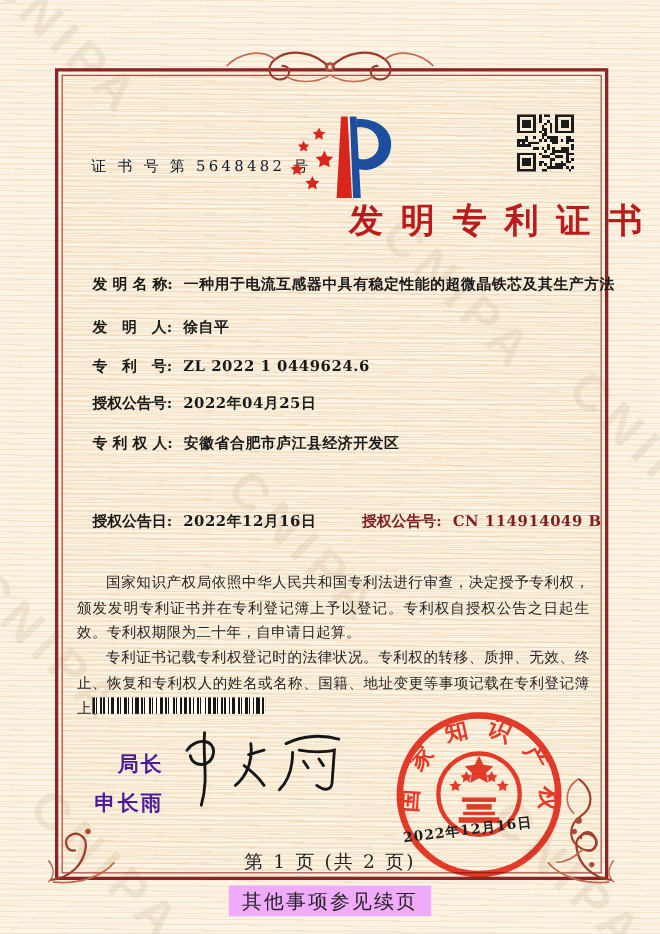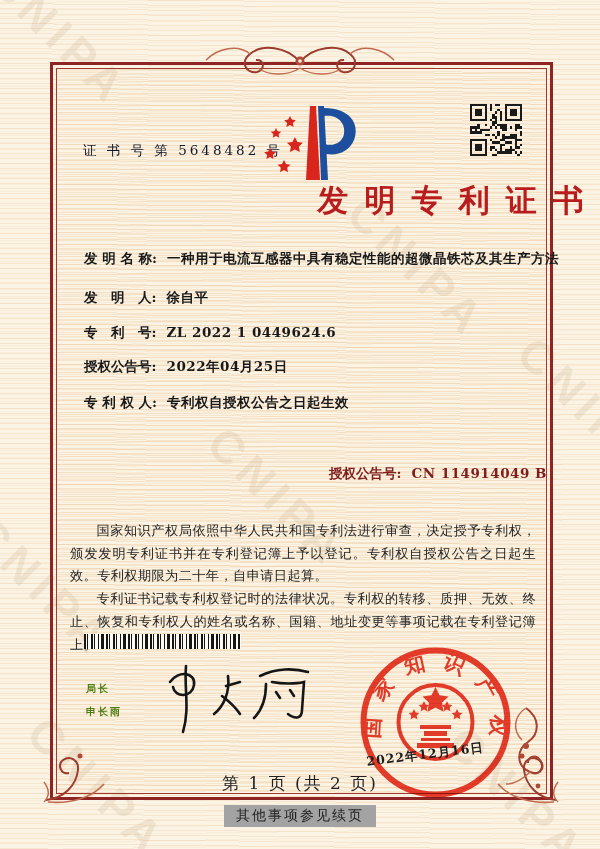--- a/index.html
+++ b/index.html
@@ -63,38 +63,38 @@
   }
   .body-text p{ text-indent:2em; }
   
   .barcode{
     position:absolute; left:84px; top:634px; width:157px; height:15px;
     background:repeating-linear-gradient(90deg,
       #161616 0 2px, #fdfaf2 2px 3px, #161616 3px 4px, #fdfaf2 4px 7px,
       #161616 7px 9px, #fdfaf2 9px 10px, #161616 10px 11px, #fdfaf2 11px 14px,
       #161616 14px 15px, #fdfaf2 15px 17px, #161616 17px 20px, #fdfaf2 20px 22px);
   }
-  .officer{ position:absolute; left:86px; top:682px; font-size:10px; font-weight:700; color:#4d7c0f; }
+  .officer{ position:absolute; left:86px; top:682px; font-size:19px; font-weight:700; color:#4c1d95;text-align:right; }
   .officer div{ margin-bottom:9px; letter-spacing:2px; }
   .signature{ position:absolute; left:148px; top:652px; width:175px; height:90px; }
   
   .seal{ position:absolute; left:358px; top:645px; width:155px; height:155px; mix-blend-mode:multiply; opacity:.94; }
   .seal-date{
     position:absolute; left:366px; top:744px; width:160px;
     font-size:12.5px; font-weight:700; color:#1c1c1c; letter-spacing:1px;
     transform:rotate(-7deg); white-space:nowrap;
   }
   .page-num{
     position:absolute; left:0; top:772px; width:100%; text-align:center;
     font-size:17px; color:#222; letter-spacing:2px;
   }
   .note-wrap{ position:absolute; left:0; top:805px; width:100%; text-align:center; }
   .note{
-    display:inline-block; background:#a3a3a3; padding:2px 12px;
-    font-size:14px; color:#222; letter-spacing:2px;
+    display:inline-block; background:#f0abfc; padding:2px 12px;
+    font-size:18px; color:#222; letter-spacing:2px;
   }
 </style>
 </head>
 <body>
 
 <div class="page">
   <div class="texture"></div>
 
   <span class="wm" style="left:-28px; top:8px;">CNIPA</span>
   <span class="wm" style="left:330px; top:240px;">CNIPA</span>
@@ -177,21 +177,24 @@
   <div class="field" style="top:289px">
     <span class="flabel">发　明　人:</span><span class="fvalue">徐自平</span>
   </div>
   <div class="field" style="top:324px">
     <span class="flabel">专　利　号:</span><span class="fvalue">ZL 2022 1 0449624.6</span>
   </div>
   <div class="field" style="top:358px">
     <span class="flabel">授权公告号:</span><span class="fvalue">2022年04月25日</span>
   </div>
   <div class="field" style="top:394px">
-    <span class="flabel">专 利 权 人:</span><span class="fvalue">专利权自授权公告之日起生效</span>
+    <span class="flabel">专 利 权 人:</span><span class="fvalue">安徽省合肥市庐江县经济开发区</span>
+  </div>
+  <div class="field" style="top:465px">
+    <span class="flabel">授权公告日:</span><span class="fvalue">2022年12月16日</span>
   </div>
   <div class="field2" style="top:465px">
     <span class="flabel">授权公告号:</span><span class="fvalue">CN 114914049 B</span>
   </div>
 
   <div class="body-text">
     <p>国家知识产权局依照中华人民共和国专利法进行审查，决定授予专利权，颁发发明专利证书并在专利登记簿上予以登记。专利权自授权公告之日起生效。专利权期限为二十年，自申请日起算。</p>
     <p>专利证书记载专利权登记时的法律状况。专利权的转移、质押、无效、终止、恢复和专利权人的姓名或名称、国籍、地址变更等事项记载在专利登记簿上。</p>
   </div>
 

